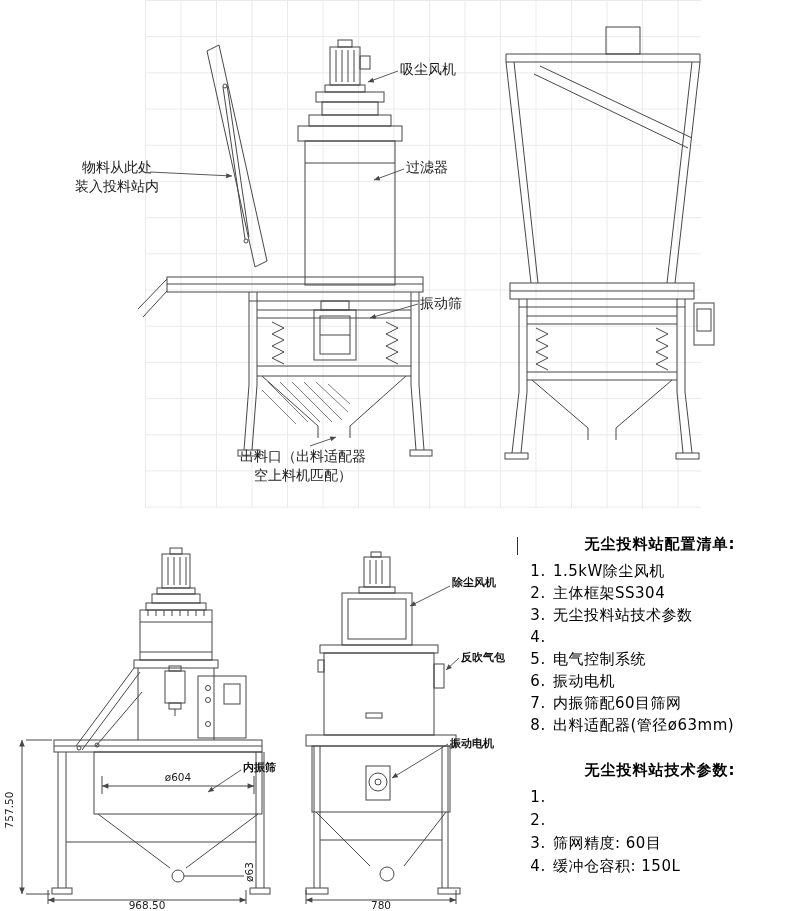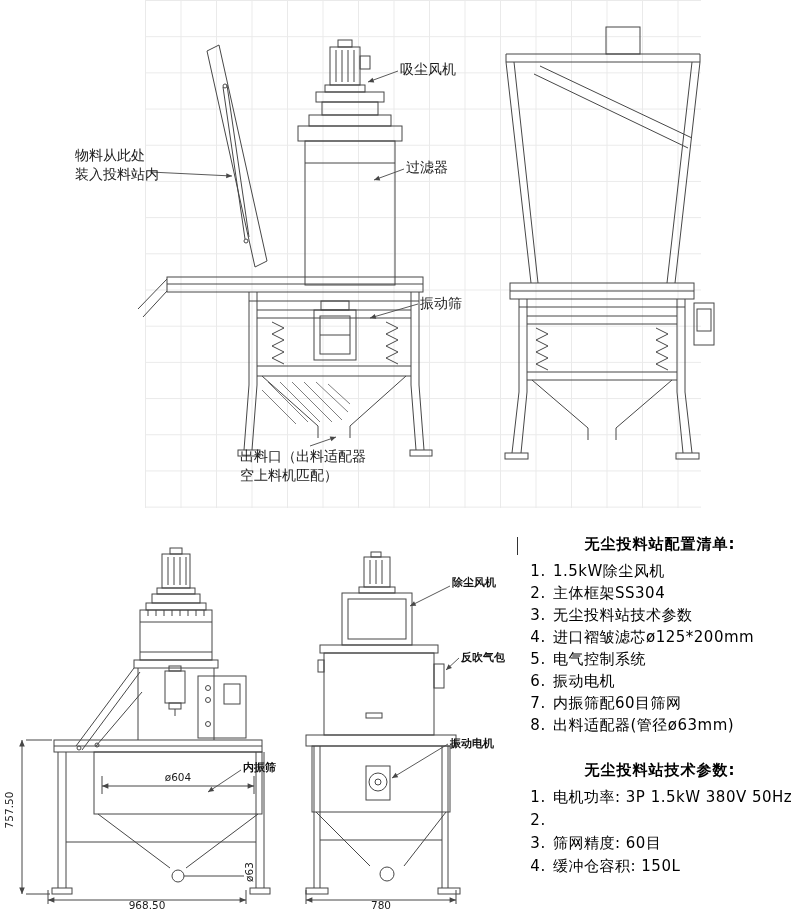--- a/index.html
+++ b/index.html
@@ -7,21 +7,21 @@
   body { font-family:"DejaVu Sans", sans-serif; }
   .page { position:relative; width:800px; height:911px; background:#fff; overflow:hidden; }
   .grid-bg {
     position:absolute; left:145px; top:0; width:556px; height:508px;
     background-image:
       linear-gradient(to right, #eaeaea 1px, transparent 1px),
       linear-gradient(to bottom, #eaeaea 1px, transparent 1px);
     background-size:35.5px 36.2px;
   }
   svg.layer { position:absolute; }
-  .lbl { position:absolute; color:#1b1b1b; font-size:14px; line-height:19px; white-space:nowrap; }
+  .lbl { position:absolute; color:#1b1b1b; font-size:14px; line-height:19px; white-space:nowrap;text-align:center; }
   .lbl-sm { font-size:11px; line-height:14px; font-weight:bold; color:#111; }
   .divider { position:absolute; left:517px; top:537px; width:1px; height:18px; background:#333; }
   .text-block { position:absolute; left:523px; top:534px; width:274px; color:#000;text-align:center; }
   .list-title { font-size:15px; font-weight:bold; line-height:20px; margin-bottom:6px; letter-spacing:1px; }
   .params-title { margin-top:24px; }
   .list-item { display:flex; font-size:15px; line-height:22px; letter-spacing:0.5px; }
   .tech .list-item { line-height:23px; }
   .num { width:30px; flex:0 0 30px; }
 </style>
 </head>
@@ -137,21 +137,21 @@
       <g stroke-width="0.9">
         <line x1="150" y1="172" x2="232" y2="176" marker-end="url(#ar)"></line>
         <line x1="398" y1="71" x2="368" y2="82" marker-end="url(#ar)"></line>
         <line x1="404" y1="169" x2="374" y2="180" marker-end="url(#ar)"></line>
         <line x1="418" y1="304" x2="370" y2="318" marker-end="url(#ar)"></line>
         <line x1="310" y1="446" x2="336" y2="437" marker-end="url(#ar)"></line>
       </g>
     </g>
   </svg>
 
-  <div class="lbl" style="left:75px;top:146px">
+  <div class="lbl" style="left:75px;top:158px">
     <div>物料从此处</div>
     <div>装入投料站内</div>
   </div>
   <div class="lbl" style="left:400px;top:60px">吸尘风机</div>
   <div class="lbl" style="left:406px;top:158px">过滤器</div>
   <div class="lbl" style="left:420px;top:294px">振动筛</div>
   <div class="lbl" style="left:240px;top:447px">
     <div>出料口（出料适配器</div>
     <div>空上料机匹配）</div>
   </div>
@@ -312,21 +312,20 @@
     <div class="list-item">
       <span class="num">2.</span>
       <span>主体框架SS304</span>
     </div>
     <div class="list-item">
       <span class="num">3.</span>
       <span>无尘投料站技术参数</span>
     </div>
     <div class="list-item">
       <span class="num">4.</span>
-      <span>进口褶皱滤芯ø125*200mm</span>
     </div>
     <div class="list-item">
       <span class="num">5.</span>
       <span>电气控制系统</span>
     </div>
     <div class="list-item">
       <span class="num">6.</span>
       <span>振动电机</span>
     </div>
     <div class="list-item">
@@ -336,21 +335,20 @@
     <div class="list-item">
       <span class="num">8.</span>
       <span>出料适配器(管径ø63mm)</span>
     </div>
 
     <div class="list-title params-title">无尘投料站技术参数:</div>
 
     <div class="tech">
       <div class="list-item">
         <span class="num">1.</span>
-        <span>电机功率: 3P 1.5kW 380V 50Hz</span>
       </div>
       <div class="list-item">
         <span class="num">2.</span>
       </div>
       <div class="list-item">
         <span class="num">3.</span>
         <span>筛网精度: 60目</span>
       </div>
       <div class="list-item">
         <span class="num">4.</span>

